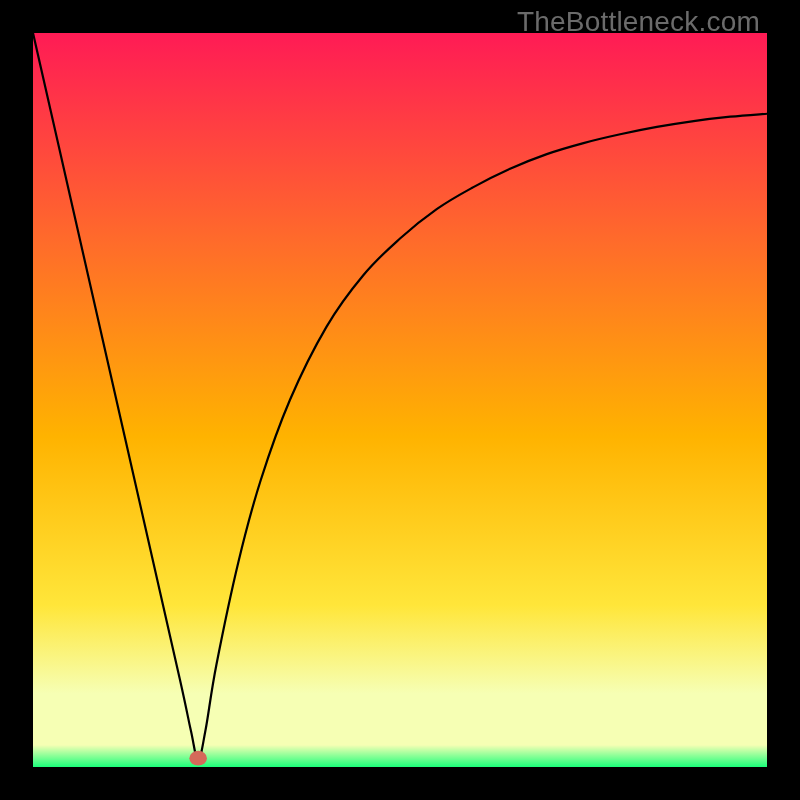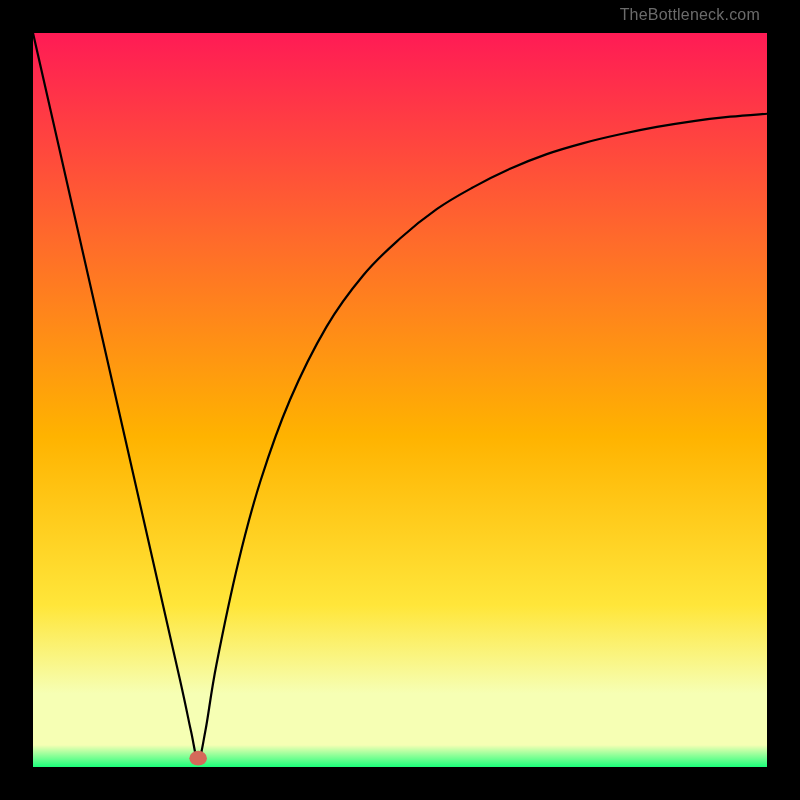--- a/index.html
+++ b/index.html
@@ -23,21 +23,21 @@
     top: 33px;
     width: 734px;
     height: 734px;
     
   }
   .watermark {
     position: absolute;
     top: 6px;
     right: 40px;
     color: #6b6b6b;
-    font-size: 16px;
+    font-size: 28px;
     font-weight: 400;
     letter-spacing: 0.2px;
     user-select: none;
   }
   svg { display: block; }
 </style>
 </head>
 <body>
 
 <div class="frame">

